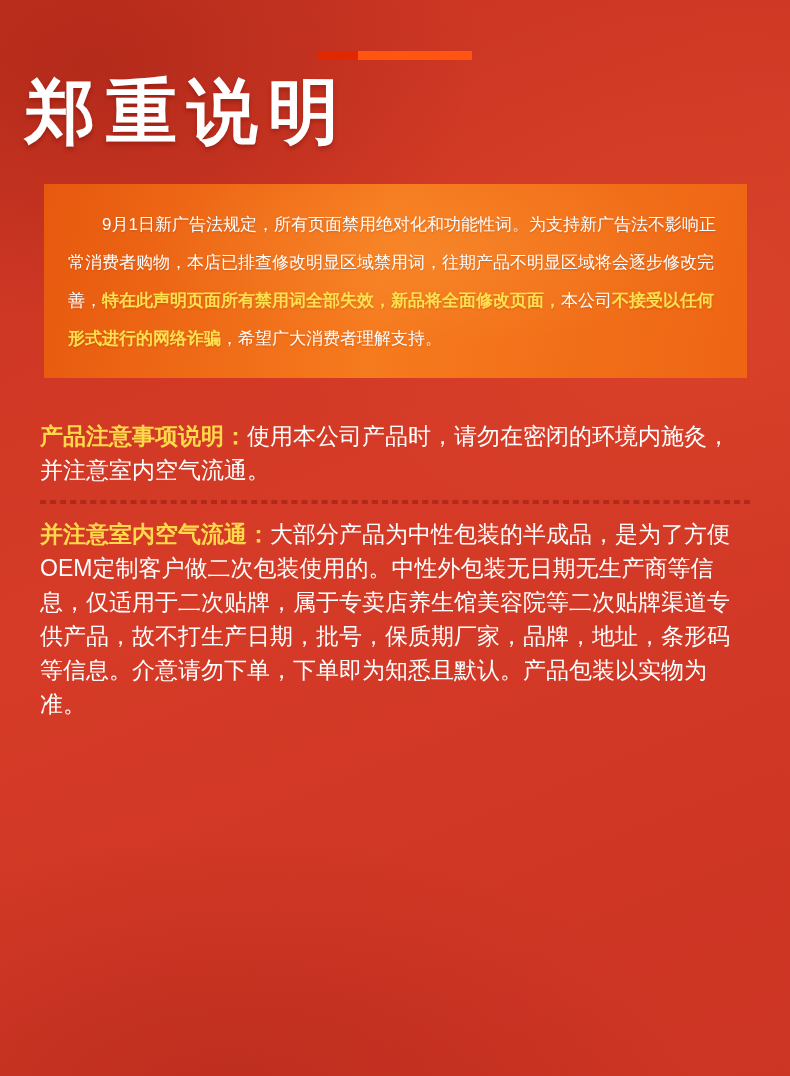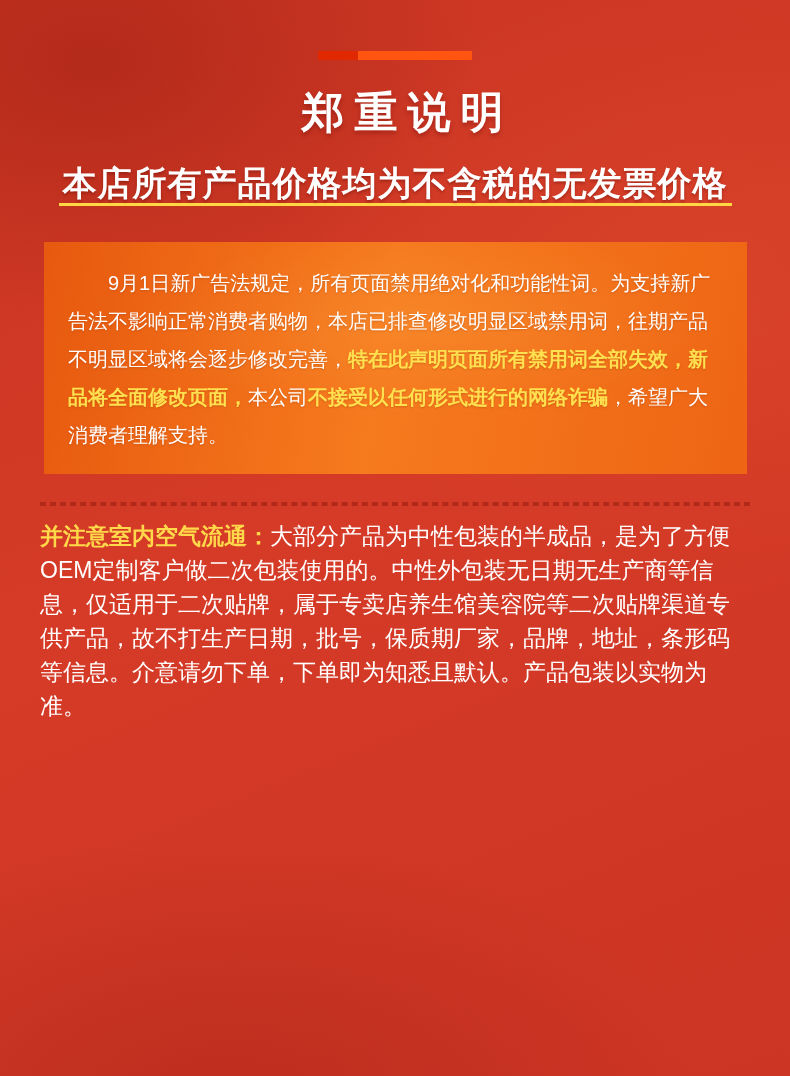--- a/index.html
+++ b/index.html
@@ -22,22 +22,21 @@
   .accent-bar{
     padding-top:51px;
     display:flex;justify-content:center;
   }
   .accent-bar .seg{display:block;height:9px;}
   .seg-dark{width:40px;background:#e02900;}
   .seg-bright{width:114px;background:#ff5511;}
   
   .page-title{
     margin:16px 0 0 15px;
-    text-align:center;
-    font-size:43px;line-height:72px;
+    font-size:71px;line-height:72px;
     font-weight:bold;letter-spacing:10px;
     text-indent:10px;
     color:#ffffff;
     text-shadow:0 3px 4px rgba(100,10,5,0.35);
   }
   
   .headline{margin-top:16px;text-align:center;}
   .headline .hl-line{margin-bottom:5px;}
   .headline .hl-text{
     display:inline-block;
@@ -50,21 +49,21 @@
   }
   
   .notice-box{
     margin:36px 44px 0 44px;
     width:703px;min-height:164px;
     box-sizing:border-box;
     padding:22px 24px 20px 24px;
     background:
       radial-gradient(ellipse 420px 130px at 55% 35%, rgba(255,190,90,0.18), rgba(255,190,90,0) 70%),
       linear-gradient(100deg,#e7590f 0%,#f67a1e 48%,#ee6514 100%);
-    font-size:20px;line-height:38px;
+    font-size:17px;line-height:38px;
     text-indent:2em;
     text-shadow:0 1px 2px rgba(120,40,0,0.25);
   }
   .notice-box .hl-run{color:#ffe04e;font-weight:bold;}
   
   .sections{margin:28px 40px 0 40px;}
   .section{
     margin:0;padding:13px 0;
     font-size:23px;line-height:34px;
     color:#ffffff;
@@ -81,28 +80,26 @@
 <div class="page">
 
   <div class="accent-bar">
     <span class="seg seg-dark"></span>
     <span class="seg seg-bright"></span>
   </div>
 
   <h1 class="page-title">郑重说明</h1>
 
   <div class="headline">
-    <div class="hl-line">
-      <span class="hl-text">本店所有产品价格均为不含税的无发票价格</span>
-    </div>
   </div>
 
   <div class="notice-box">
     <span id="notice-runs"><span>9月1日新广告法规定，所有页面禁用绝对化和功能性词。为支持新广告法不影响正常消费者购物，本店已排查修改明显区域禁用词，往期产品不明显区域将会逐步修改完善，</span><span class="hl-run">特在此声明页面所有禁用词全部失效，新品将全面修改页面，</span><span>本公司</span><span class="hl-run">不接受以任何形式进行的网络诈骗</span><span>，希望广大消费者理解支持。</span></span>
   </div>
 
   <div class="sections" id="sections">
+      <p class="section"><span class="label">产品注意事项说明：</span><span>使用本公司产品时，请勿在密闭的环境内施灸，并注意室内空气流通。</span></p>
       <div class="divider"></div>
       <div class="divider"></div>
       <p class="section"><span class="label">并注意室内空气流通：</span><span>大部分产品为中性包装的半成品，是为了方便OEM定制客户做二次包装使用的。中性外包装无日期无生产商等信息，仅适用于二次贴牌，属于专卖店养生馆美容院等二次贴牌渠道专供产品，故不打生产日期，批号，保质期厂家，品牌，地址，条形码等信息。介意请勿下单，下单即为知悉且默认。产品包装以实物为准。</span></p>
     </div>
 
 </div>
 
 </body></html>

